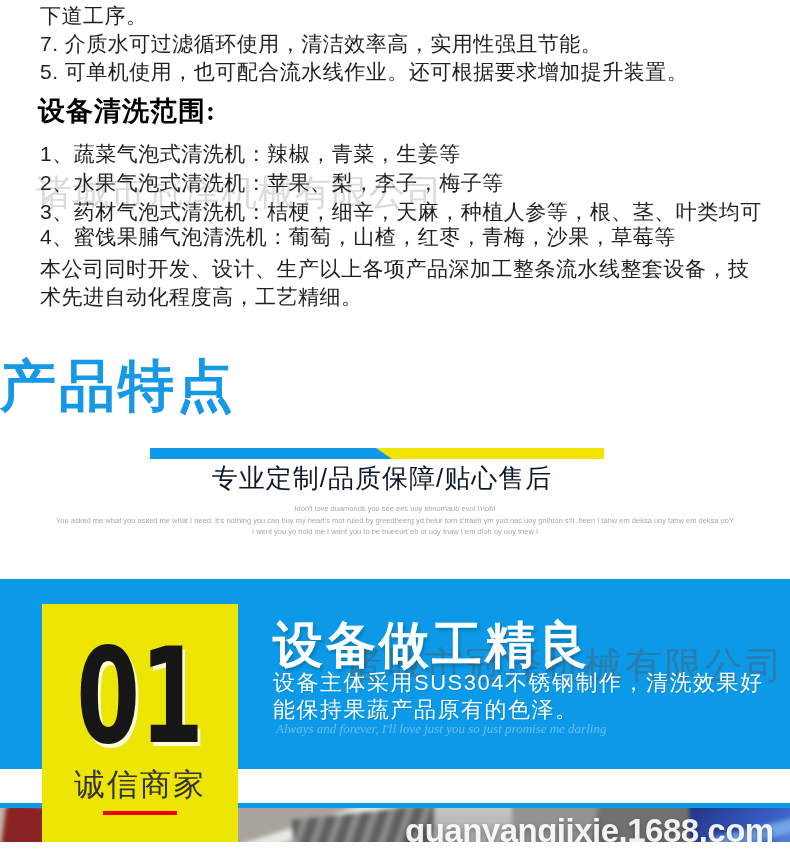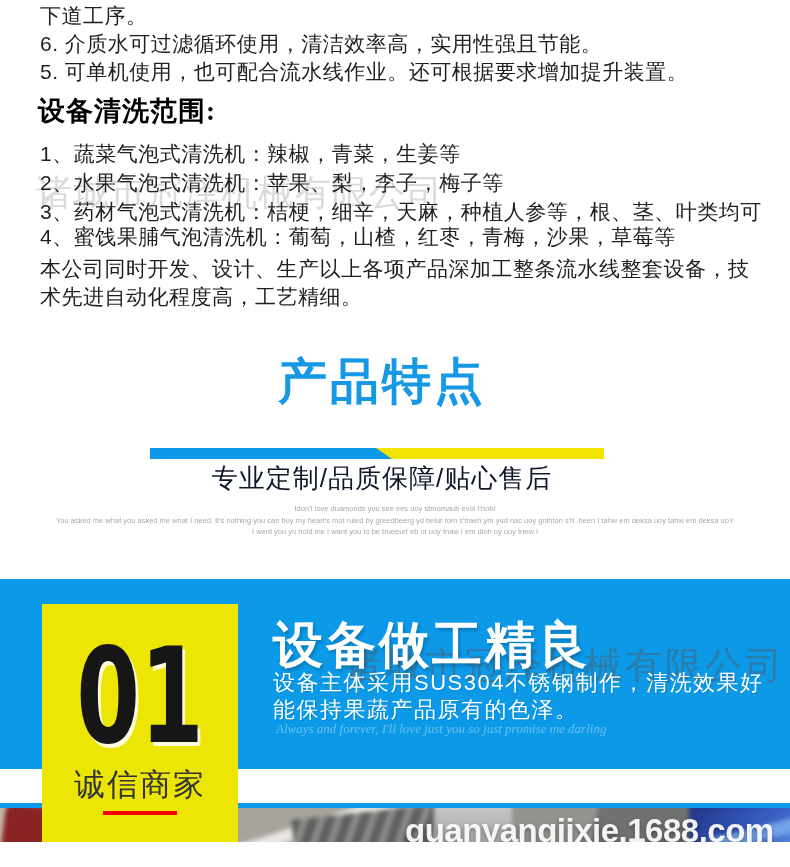--- a/index.html
+++ b/index.html
@@ -16,22 +16,22 @@
     font-family:"Liberation Serif","DejaVu Serif",serif;
     font-weight:bold;font-size:27px;letter-spacing:1px;color:#000;z-index:2;
   }
   .closing-text{font-size:21px;line-height:27.5px;letter-spacing:0.5px;width:716px;color:#1f1f1f;z-index:2;}
   .wm-top{
     left:36px;top:169px;font-size:36px;letter-spacing:1px;white-space:nowrap;
     color:rgba(160,160,160,0.38);z-index:1;
   }
   
   .feat-title{
-    left:0;top:349px;width:764px;text-align:center;
-    font-size:49px;font-weight:bold;letter-spacing:3px;color:#1598e6;z-index:2;
+    left:0;top:349px;width:764px;text-align:left;
+    font-size:56px;font-weight:bold;letter-spacing:3px;color:#1598e6;z-index:2;
   }
   .title-bar{left:150px;top:448px;width:454px;height:11px;background:#f0e400;z-index:2;}
   .title-bar-blue{
     position:absolute;left:0;top:0;width:242px;height:11px;background:#0b99e8;
     clip-path:polygon(0 0,calc(100% - 16px) 0,100% 100%,0 100%);
   }
   .feat-subtitle{
     left:0;top:461px;width:764px;text-align:center;
     font-size:26px;letter-spacing:1px;color:#0f172a;z-index:2;
   }
@@ -97,21 +97,21 @@
     font-size:33px;font-weight:bold;letter-spacing:-0.5px;white-space:nowrap;
     color:rgba(255,255,255,0.93);text-shadow:0 2px 4px rgba(0,0,0,0.35);
   }
 </style>
 </head>
 <body>
 
 <div class="canvas">
 
   <div class="abs body-line" style="left:40px;top:3px;">下道工序。</div>
-  <div class="abs body-line" style="left:40px;top:31px;">6. 介质水可过滤循环使用，清洁效率高，实用性强且节能。</div>
+  <div class="abs body-line" style="left:40px;top:31px;">7. 介质水可过滤循环使用，清洁效率高，实用性强且节能。</div>
   <div class="abs body-line" style="left:40px;top:59px;">5. 可单机使用，也可配合流水线作业。还可根据要求增加提升装置。</div>
 
   <div class="abs scope-heading" style="left:38px;top:93px;">设备清洗范围:</div>
 
   <div class="abs wm-top">诸城市冠泽机械有限公司</div>
 
   <div class="abs body-line" style="left:40px;top:141px;">1、蔬菜气泡式清洗机：辣椒，青菜，生姜等</div>
   <div class="abs body-line" style="left:40px;top:170px;">2、水果气泡式清洗机：苹果、梨，李子，梅子等</div>
   <div class="abs body-line" style="left:40px;top:199px;">3、药材气泡式清洗机：桔梗，细辛，天麻，种植人参等，根、茎、叶类均可</div>
   <div class="abs body-line" style="left:40px;top:224px;">4、蜜饯果脯气泡清洗机：葡萄，山楂，红枣，青梅，沙果，草莓等</div>

